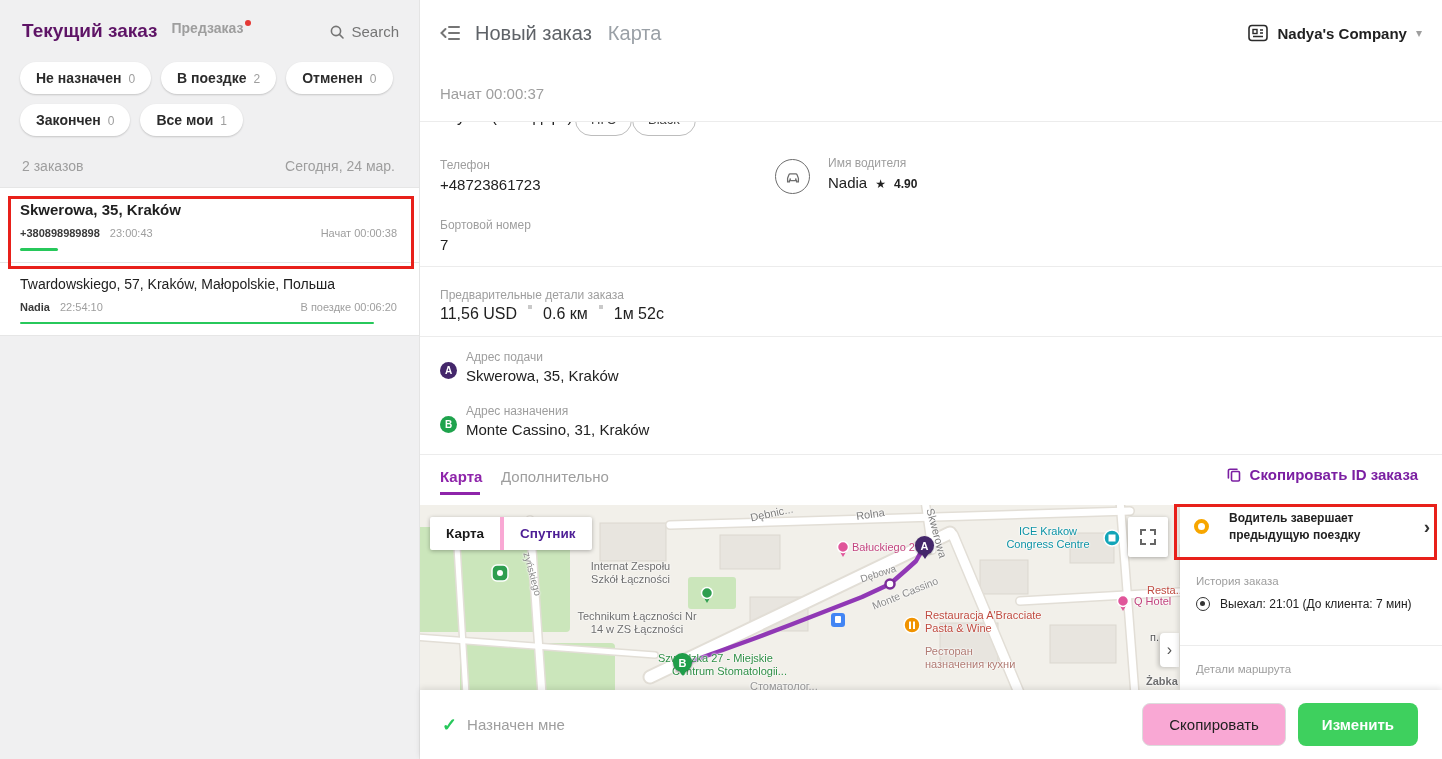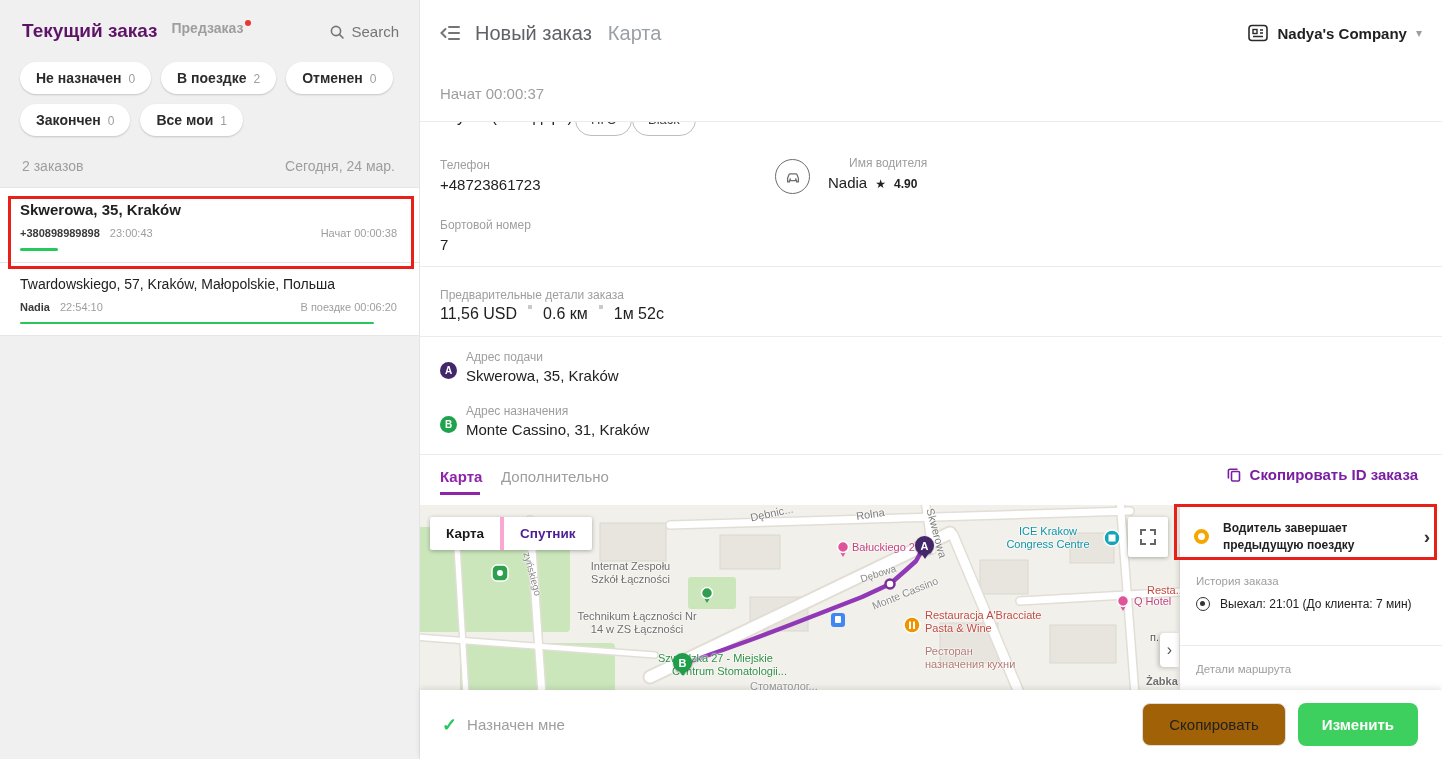--- a/index.html
+++ b/index.html
@@ -101,39 +101,39 @@
   .fullscreen-btn { position: absolute; left: 708px; top: 12px; width: 40px; height: 40px; background: #fff;
                     border-radius: 2px; box-shadow: 0 1px 4px rgba(0,0,0,.3); display: flex; align-items: center;
                     justify-content: center; cursor: pointer; z-index: 4; }
   .panel-handle { position: absolute; left: 740px; top: 128px; width: 19px; height: 34px; background: #fff;
                   border-radius: 4px 0 0 4px; box-shadow: -2px 1px 4px rgba(0,0,0,.2); display: flex;
                   align-items: center; justify-content: center; color: #555; font-size: 16px; cursor: pointer; z-index: 4; }
 
   
   .status-panel { position: absolute; left: 760px; top: 0; width: 262px; height: 185px; background: #fff;
                   box-shadow: -2px 0 5px rgba(0,0,0,.12); z-index: 4; }
-  .status-row { display: flex; align-items: center; gap: 14px; padding: 15px 12px 11px 14px; cursor: pointer; }
+  .status-row { display: flex; align-items: center; gap: 20px; padding: 5px 12px 11px 14px; cursor: pointer; }
   .status-dot { width: 15px; height: 15px; border-radius: 50%; border: 4px solid #f7a600; background: #fff; flex: 0 0 auto; }
   .status-text { font-size: 12px; font-weight: bold; color: #212121; line-height: 1.4; width: 178px; }
   .status-chevron { margin-left: auto; color: #333; font-size: 19px; font-weight: bold; }
   .panel-label { position: absolute; left: 16px; font-size: 11.5px; color: #9e9e9e; }
   .history-row { position: absolute; left: 16px; top: 92px; display: flex; align-items: center; gap: 10px; }
   .target-icon { width: 14px; height: 14px; border: 1.5px solid #333; border-radius: 50%; position: relative; flex: 0 0 auto; }
   .target-icon::after { content: ""; position: absolute; left: 3px; top: 3px; width: 5px; height: 5px;
                         border-radius: 50%; background: #333; }
   .history-text { font-size: 12px; color: #212121; }
   .panel-divider { position: absolute; left: 0; top: 140px; width: 262px; height: 1px; background: #ececec; }
 
   
   .footer { position: absolute; left: 0; top: 690px; width: 1022px; height: 69px; background: #fff;
             box-shadow: 0 -2px 6px rgba(0,0,0,.10); display: flex; align-items: center; padding: 0 24px 0 22px; z-index: 8; }
   .assigned { display: flex; align-items: center; gap: 10px; color: #9e9e9e; font-size: 15px; }
   .check { color: #27c85b; font-size: 18px; font-weight: bold; }
   .footer-btns { margin-left: auto; display: flex; gap: 12px; }
-  .btn-copy { padding: 12px 26px; background: #a16207; border: 1px solid #dcdcdc; border-radius: 8px;
+  .btn-copy { padding: 12px 26px; background: #f9a8d4; border: 1px solid #dcdcdc; border-radius: 8px;
               font-size: 15px; font-weight: 500; color: #212121; cursor: pointer; font-family: inherit; }
   .btn-edit { padding: 12px 24px; background: #3ed05e; border: none; border-radius: 8px;
               font-size: 15px; font-weight: bold; color: #fff; cursor: pointer; font-family: inherit; }
 
   
   .annotation { position: absolute; border: 3px solid #e8201a; z-index: 50; pointer-events: none; }
 </style>
 </head>
 <body>
 
@@ -238,21 +238,21 @@
     <div class="lab" style="left:20px;top:158px;">Телефон</div>
     <div class="val" style="left:20px;top:176px;">+48723861723</div>
 
     <div class="driver-avatar">
       <svg width="20" height="20" viewBox="0 0 24 24">
         <path d="M5.5,13.5 L7,9.5 C7.25,8.8 7.9,8.3 8.7,8.3 h6.6 c0.8,0 1.45,0.5 1.7,1.2 l1.5,4 v4.2 h-2.2 v-1.4 H7.7 v1.4 H5.5 z" fill="none" stroke="#6d6d6d" stroke-width="1.5"></path>
         <circle cx="8.6" cy="14.6" r="1" fill="#6d6d6d"></circle>
         <circle cx="15.4" cy="14.6" r="1" fill="#6d6d6d"></circle>
       </svg>
     </div>
-    <div class="lab" style="left:408px;top:156px;margin-left:21px;">Имя водителя</div>
+    <div class="lab" style="left:408px;top:156px;">Имя водителя</div>
     <div class="driver-row">
       <span class="driver-name">Nadia</span>
       <span class="star">★</span>
       <span class="rating">4.90</span>
     </div>
 
     <div class="lab" style="left:20px;top:218px;">Бортовой номер</div>
     <div class="val" style="left:20px;top:236px;">7</div>
 
     <div class="divider" style="top:266px;"></div>

